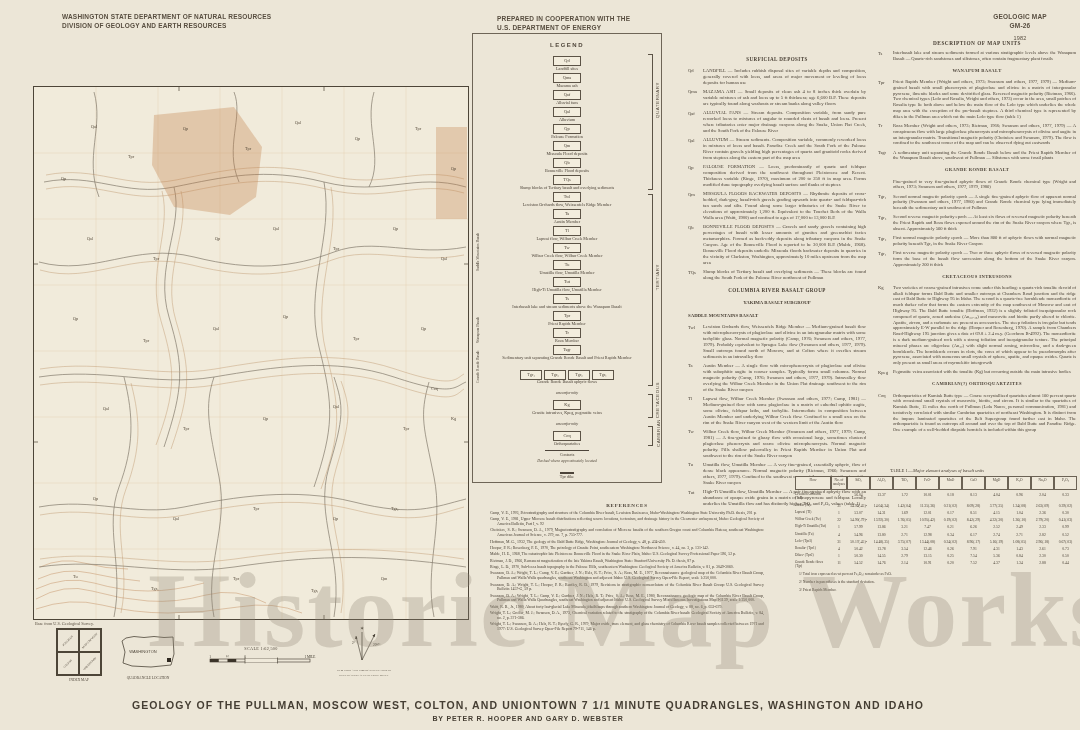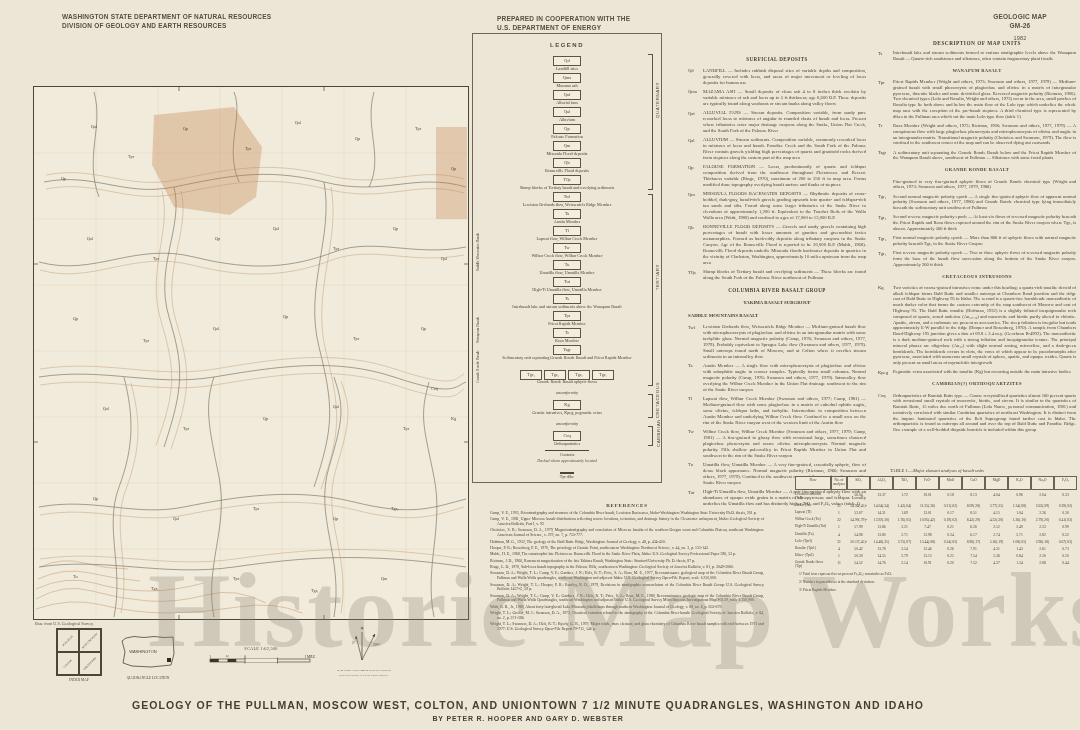--- a/index.html
+++ b/index.html
@@ -848,18 +848,18 @@
       <path d="M14,12 l-1,3 l2.4,-0.4 Z" fill="#3c352a"></path>
       <path d="M20,36 L33,10" stroke="#3c352a" stroke-width="0.6"></path>
       <path d="M33,10 l-2.6,1.8 l2.2,1.4 Z" fill="#3c352a"></path>
       <text x="10" y="20" font-size="3.4" fill="#3c352a">2°</text>
       <text x="31" y="22" font-size="3.4" fill="#3c352a">20½°</text>
     </svg>
     <div class="note">UTM GRID AND 1982 MAGNETIC NORTH</div>
     <div class="note">DECLINATION AT CENTER OF SHEET</div>
   </div>
 
-  <div id="title">GEOLOGY OF THE PULLMAN, MOSCOW WEST, COLTON, AND UNIONTOWN 7 1/2 MINUTE QUADRANGLES, WASHINGTON AND IDAHO</div>
+  <div id="title">GEOLOGY OF THE PULLMAN, MOSCOW WEST, COLTON, AND UNIONTOWN 7 1/1 MINUTE QUADRANGLES, WASHINGTON AND IDAHO</div>
   <div id="byline">BY PETER R. HOOPER AND GARY D. WEBSTER</div>
 
   <div id="wm">Historic Map Works</div>
 
 </div>
 
 </body></html>

